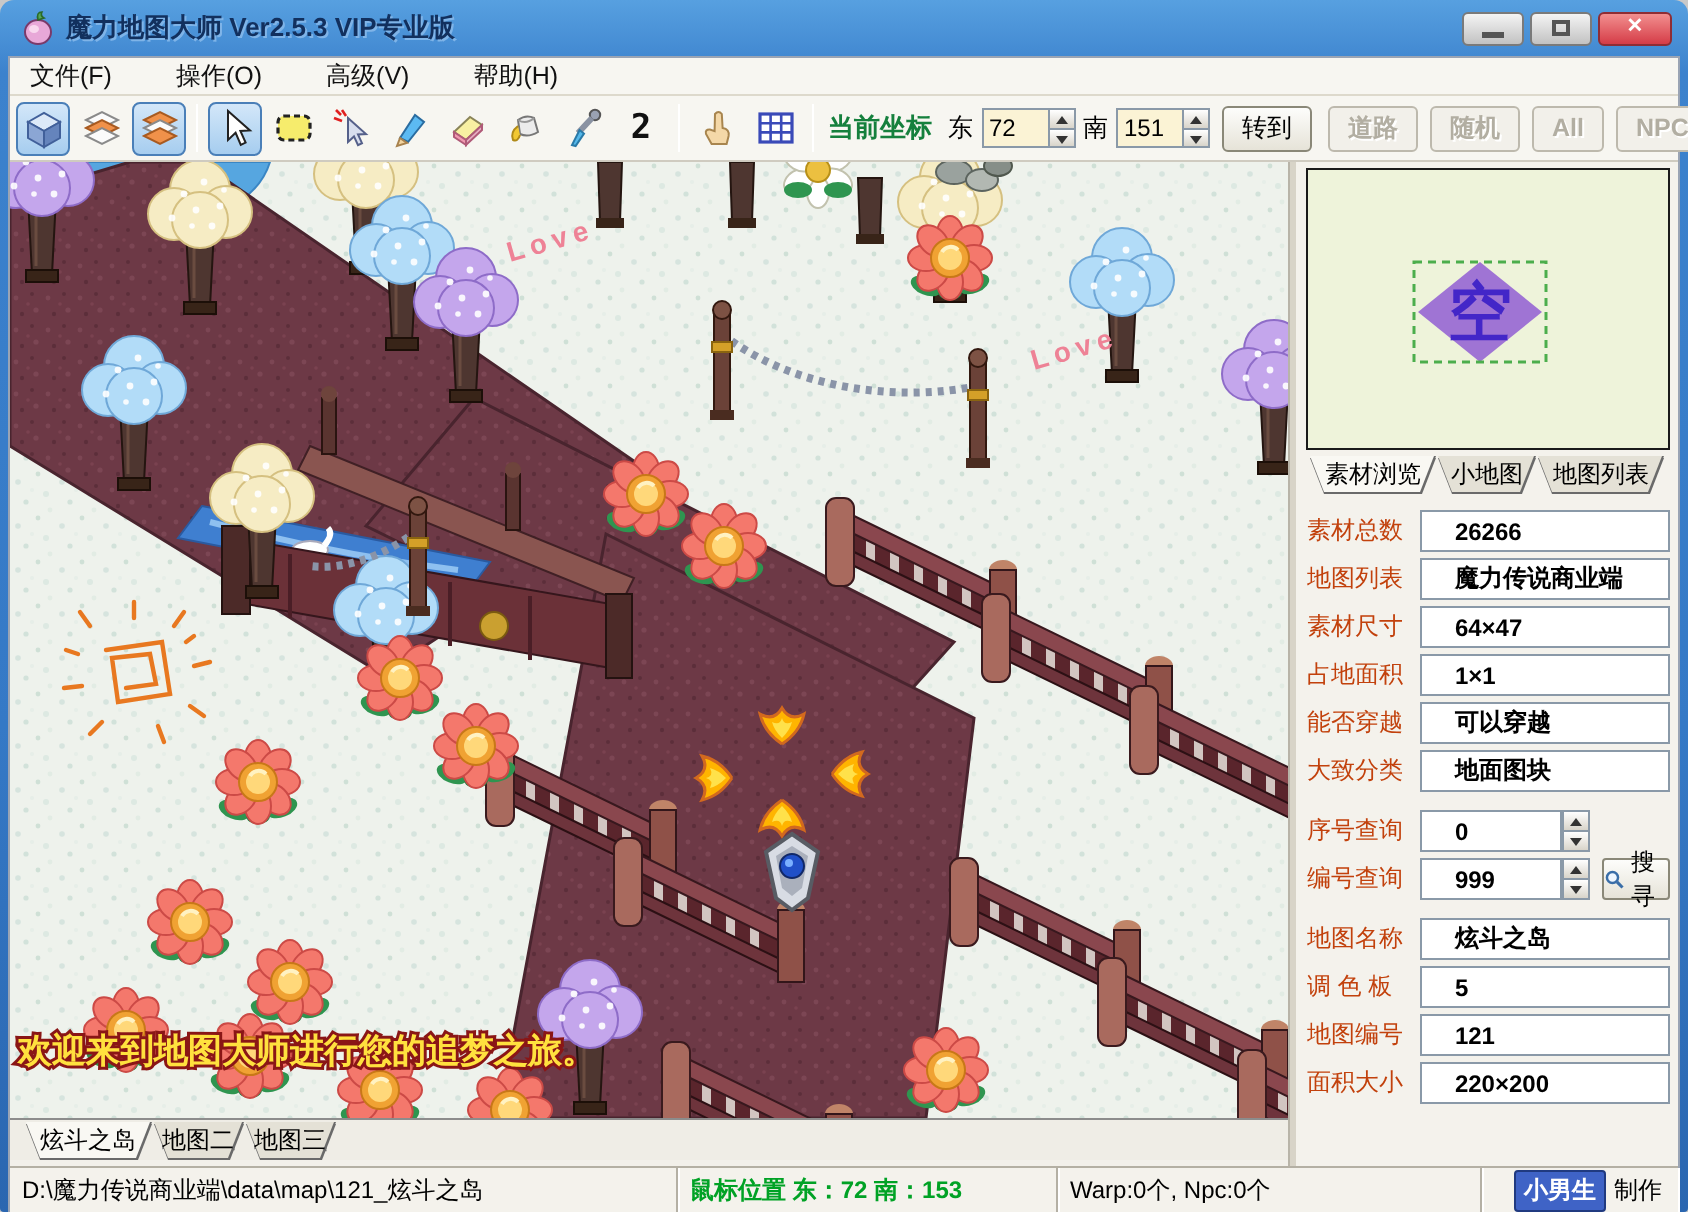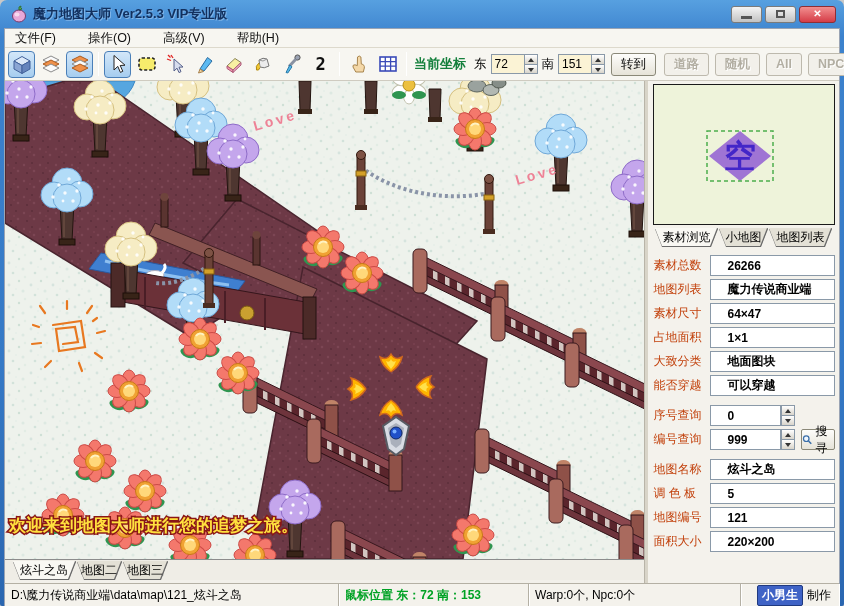--- a/index.html
+++ b/index.html
@@ -506,26 +506,26 @@
         </div>
         <div class="frow">
           <label>素材尺寸</label>
           <div class="fbox">64×47</div>
         </div>
         <div class="frow">
           <label>占地面积</label>
           <div class="fbox">1×1</div>
         </div>
         <div class="frow">
+          <label>能否穿越</label>
+          <div class="fbox">可以穿越</div>
+        </div>
+        <div class="frow">
           <label>大致分类</label>
           <div class="fbox">地面图块</div>
-        </div>
-        <div class="frow">
-          <label>能否穿越</label>
-          <div class="fbox">可以穿越</div>
         </div>
         <div class="gap6"></div>
         <div class="frow">
           <label>序号查询</label>
           <div class="fbox small">0</div>
           <div class="spinner" style="height:21px;width:14px">
               <b class="up"></b>
               <b class="dn"></b>
             </div>
         </div>

